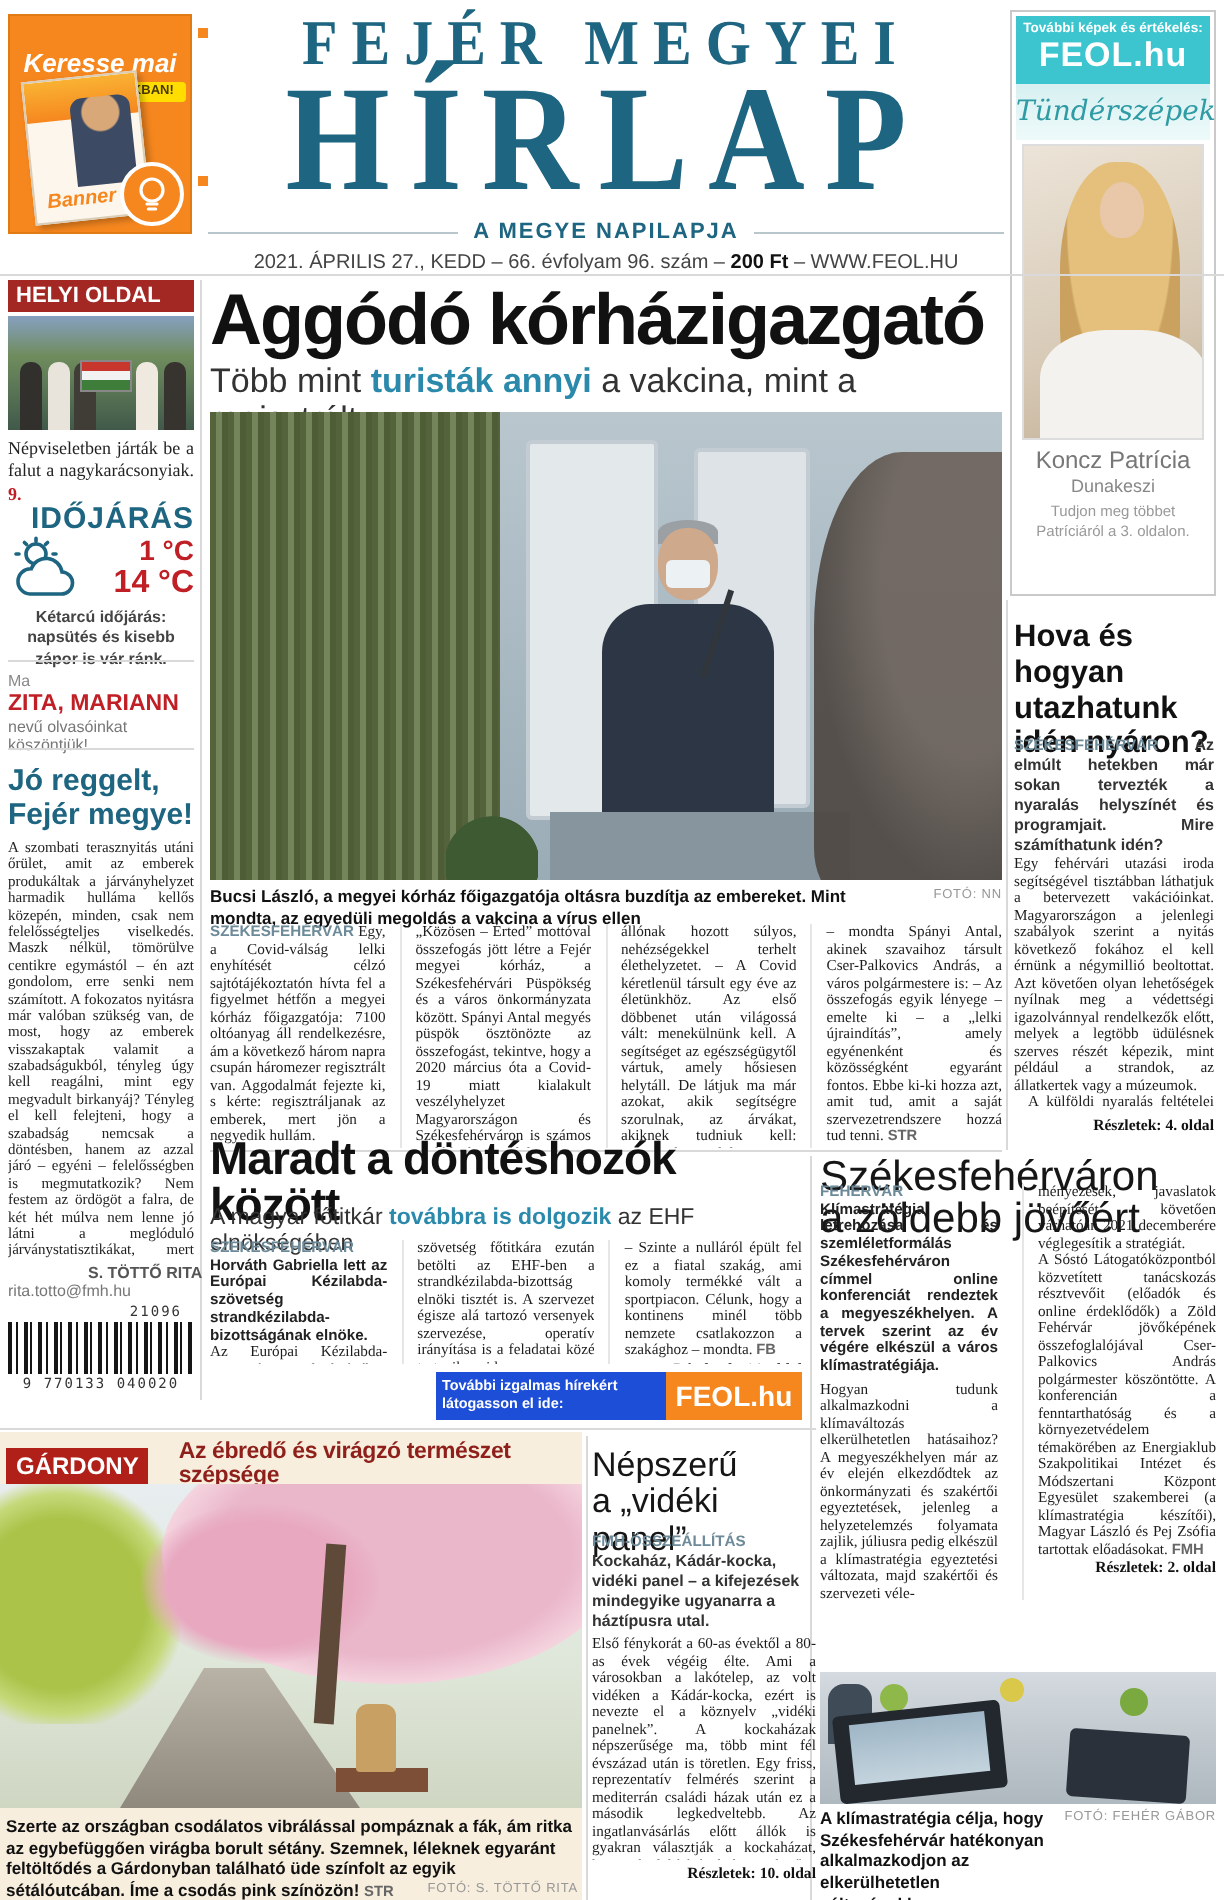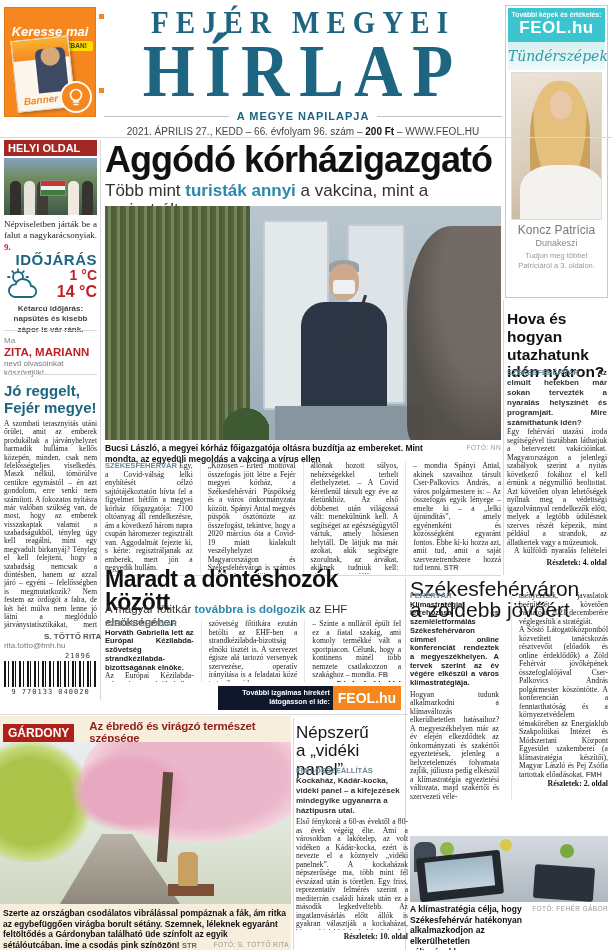--- a/index.html
+++ b/index.html
@@ -104,21 +104,21 @@
   .init { font:bold 7.4px/1 "Liberation Sans",sans-serif; color:#666; }
   .more { display:block; font:bold 7.8px/1.3 "Liberation Serif",serif; text-align:right; color:#111; }
 
   
   .hb-headline { left:105px; top:568px; width:296px; font:800 23px/1 "Liberation Sans",sans-serif; letter-spacing:-.5px; color:#111; }
   .hb-sub { left:105px; top:603px; width:296px; font:11.5px/1.1 "Liberation Sans",sans-serif; color:#333; }
   .hb-sub .em { color:#2b89ab; font-weight:bold; }
   .hb-cols { left:105px; top:620px; width:296px; height:62px; display:flex; gap:7px; overflow:hidden; }
   .hb-lead { font:bold 7.6px/1.15 "Liberation Sans",sans-serif; color:#222; }
   .feol-banner { left:218px; top:686px; width:183px; height:24px; display:flex; }
-  .feol-banner .blue { flex:1.6; background:#0f172a; color:#fff; font:bold 7.2px/1.2 "Liberation Sans",sans-serif; display:flex; align-items:center; justify-content:center; text-align:right; padding:12px 3px; }
+  .feol-banner .blue { flex:1.6; background:#1d4ed8; color:#fff; font:bold 7.2px/1.2 "Liberation Sans",sans-serif; display:flex; align-items:center; justify-content:center; text-align:left; padding:12px 3px; }
   .feol-banner .orange { flex:1; background:#f6871f; color:#fff; font:bold 14px/24px "Liberation Sans",sans-serif; text-align:center; }
 
   
   .green-headline { left:410px; top:578px; width:198px; font:21px/1.02 "Liberation Sans",sans-serif; color:#161616; }
   .green-cols { left:410px; top:592px; width:198px; height:208px; display:flex; gap:12px; overflow:hidden; }
   .green-photo { left:410px; top:836px; width:198px; height:66px; background:linear-gradient(#d4dadf,#aeb8bf); overflow:hidden; }
   .laptop1 { position:absolute; left:8px; bottom:4px; width:84px; height:44px; background:#23282f; transform:rotate(-6deg); border-radius:3px; }
   .laptop1 .screen { position:absolute; left:8px; top:5px; width:68px; height:30px; background:linear-gradient(#9fb6c6,#c4d4de); }
   .laptop2 { position:absolute; right:14px; bottom:2px; width:60px; height:34px; background:#2b313a; transform:rotate(4deg); border-radius:3px; }
   .dot { position:absolute; border-radius:50%; }

